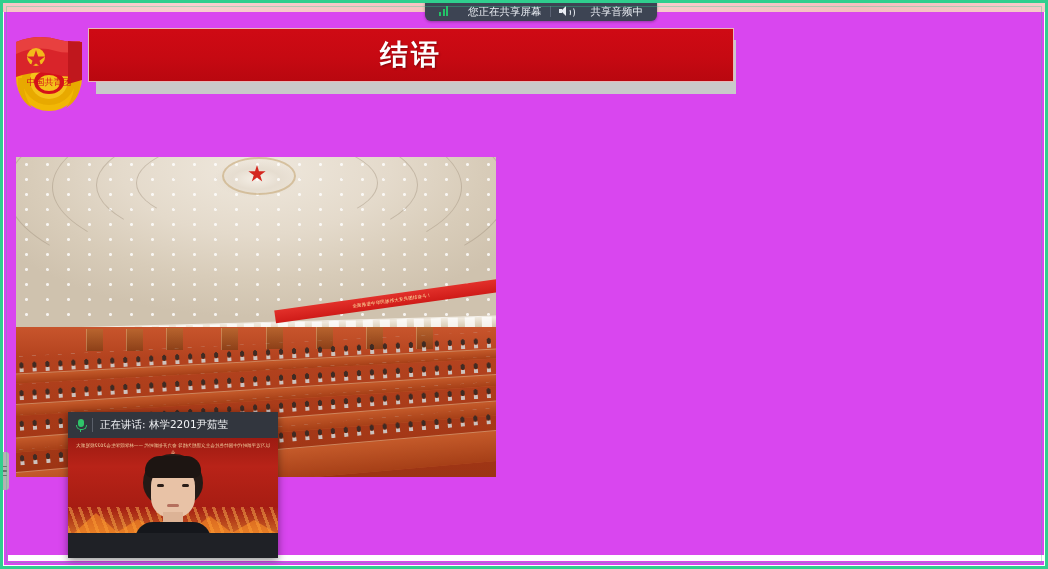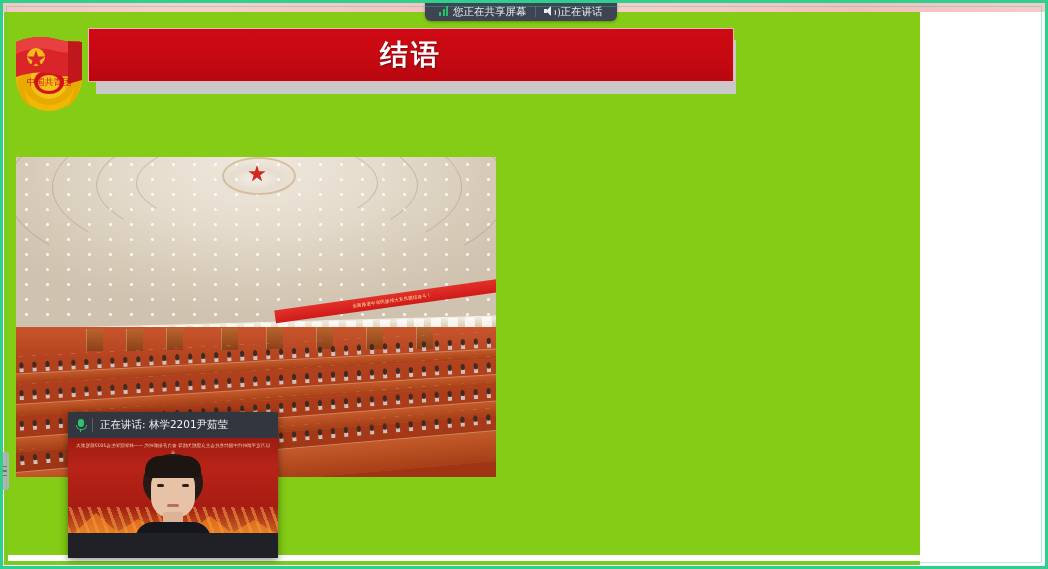--- a/index.html
+++ b/index.html
@@ -34,21 +34,21 @@
   #share-toolbar{
     position:absolute;left:425px;top:1px;
     height:20px;
     display:flex;align-items:center;
     background:#3d4453;
     border-radius:0 0 6px 6px;
     padding:0 9px;
     z-index:30;
     box-shadow:0 1px 3px rgba(0,0,0,.3);
   }
-  .tb-item{display:flex;align-items:center;gap:5px;padding:0 5px;height:20px;cursor:default;}
+  .tb-item{display:flex;align-items:center;gap:20px;padding:0 5px;height:20px;cursor:default;}
   .tb-sep{width:1px;height:11px;background:#5b6274;margin:0 3px;}
   .tb-label{
     color:#e9ecf2;font-size:10.5px;line-height:1;
     font-family:"Liberation Sans","DejaVu Sans",sans-serif;
     white-space:nowrap;
   }
   
   .bars{display:inline-flex;align-items:flex-end;gap:1.5px;height:10px;}
   .bars i{display:block;width:2px;background:#23c268;}
   .bars i:nth-child(1){height:4px;}
@@ -59,22 +59,22 @@
   .spk .bx{position:absolute;left:0;top:3px;width:3px;height:4px;background:#e9ecf2;}
   .spk .tri{position:absolute;left:2px;top:0;width:0;height:0;
     border-top:5px solid transparent;border-bottom:5px solid transparent;border-right:5px solid #e9ecf2;}
   .spk .w1,.spk .w2{position:absolute;border:1.2px solid #e9ecf2;border-left-color:transparent;
     border-top-color:transparent;border-bottom-color:transparent;border-radius:50%;}
   .spk .w1{left:7px;top:2.5px;width:3px;height:5px;}
   .spk .w2{left:9px;top:.5px;width:5px;height:9px;}
 
   
   #slide{
-    position:absolute;left:4px;top:12px;width:916px;height:553px;
-    background:#84cc16;z-index:5;overflow:hidden;
+    position:absolute;left:4px;top:12px;width:1040px;height:553px;
+    background:#d946ef;z-index:5;overflow:hidden;
   }
   #title-shadow{
     position:absolute;left:92px;top:28px;width:640px;height:54px;
     background:#c9c9c9;
   }
   #title-bar{
     position:absolute;left:84px;top:16px;width:644px;height:52px;
     background:linear-gradient(180deg,#cf0a14 0%,#c60912 55%,#b9070f 100%);
     border:1px solid #e8b7b9;
     display:flex;align-items:center;justify-content:center;
@@ -381,15 +381,15 @@
     <span class="tb-label">您正在共享屏幕</span>
   </div>
   <div class="tb-sep"></div>
   <div class="tb-item">
     <span class="spk">
       <span class="bx"></span>
         <span class="tri"></span>
         <span class="w1"></span>
         <span class="w2"></span>
     </span>
-    <span class="tb-label">正在讲话</span>
+    <span class="tb-label">共享音频中</span>
   </div>
 </div>
 
 </body></html>

